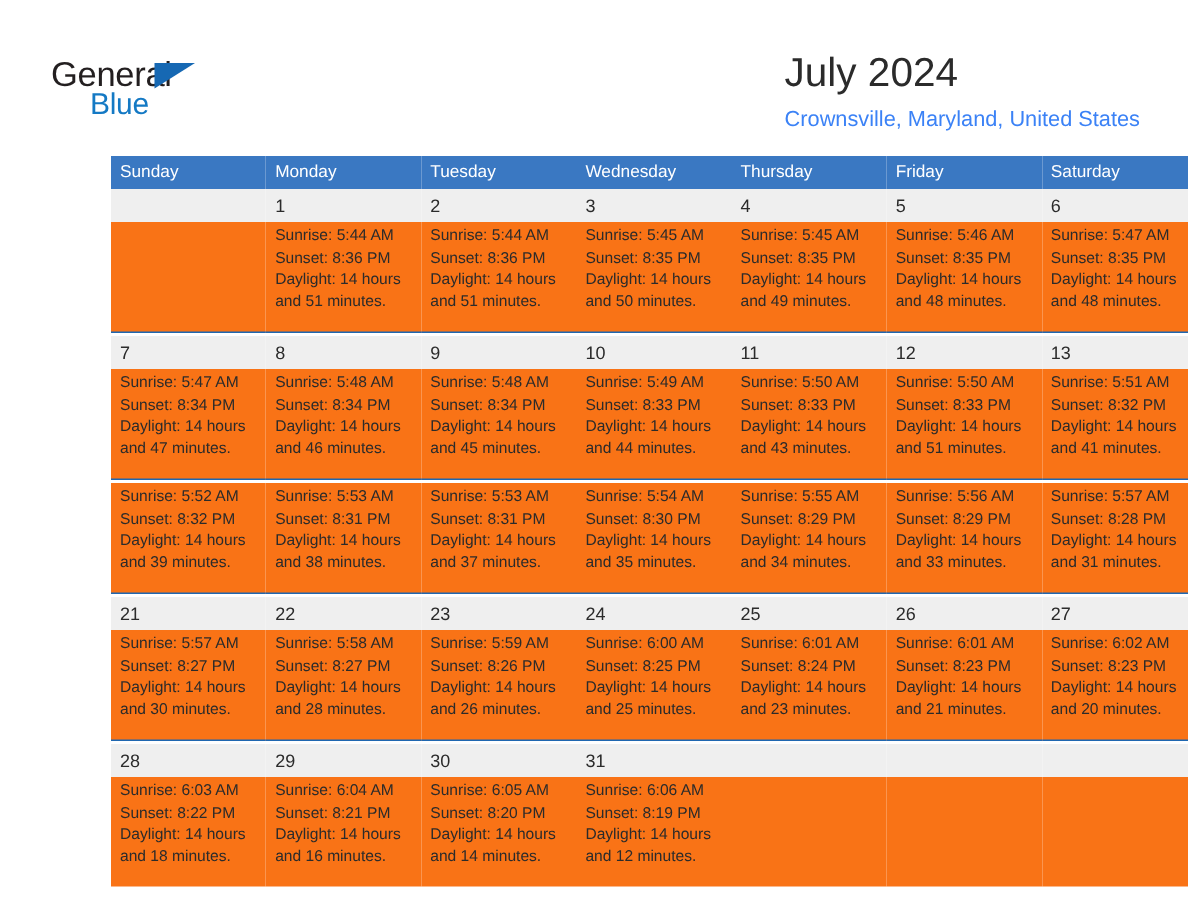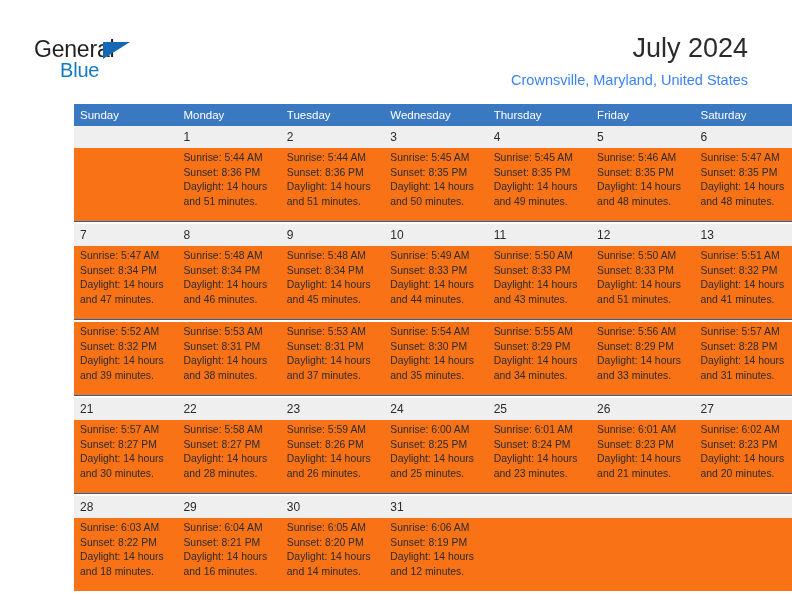--- a/index.html
+++ b/index.html
@@ -58,23 +58,23 @@
     position: absolute;
     left: 26px;
     top: 23px;
     font-size: 20px;
     letter-spacing: -0.2px;
     color: #1479c4;
     font-family: "Liberation Sans", sans-serif;
   }
   .title-block {
     position: absolute;
-    right: 44px;
+    right: 32px;
     top: 32px;
-    text-align: right;
+    text-align: left;
   }
   .cal-title {
     font-size: 27px;
     color: #2b2b2b;
     line-height: 32px;
     white-space: nowrap;
   }
   .cal-subtitle {
     font-size: 14.5px;
     color: #3b82f6;

